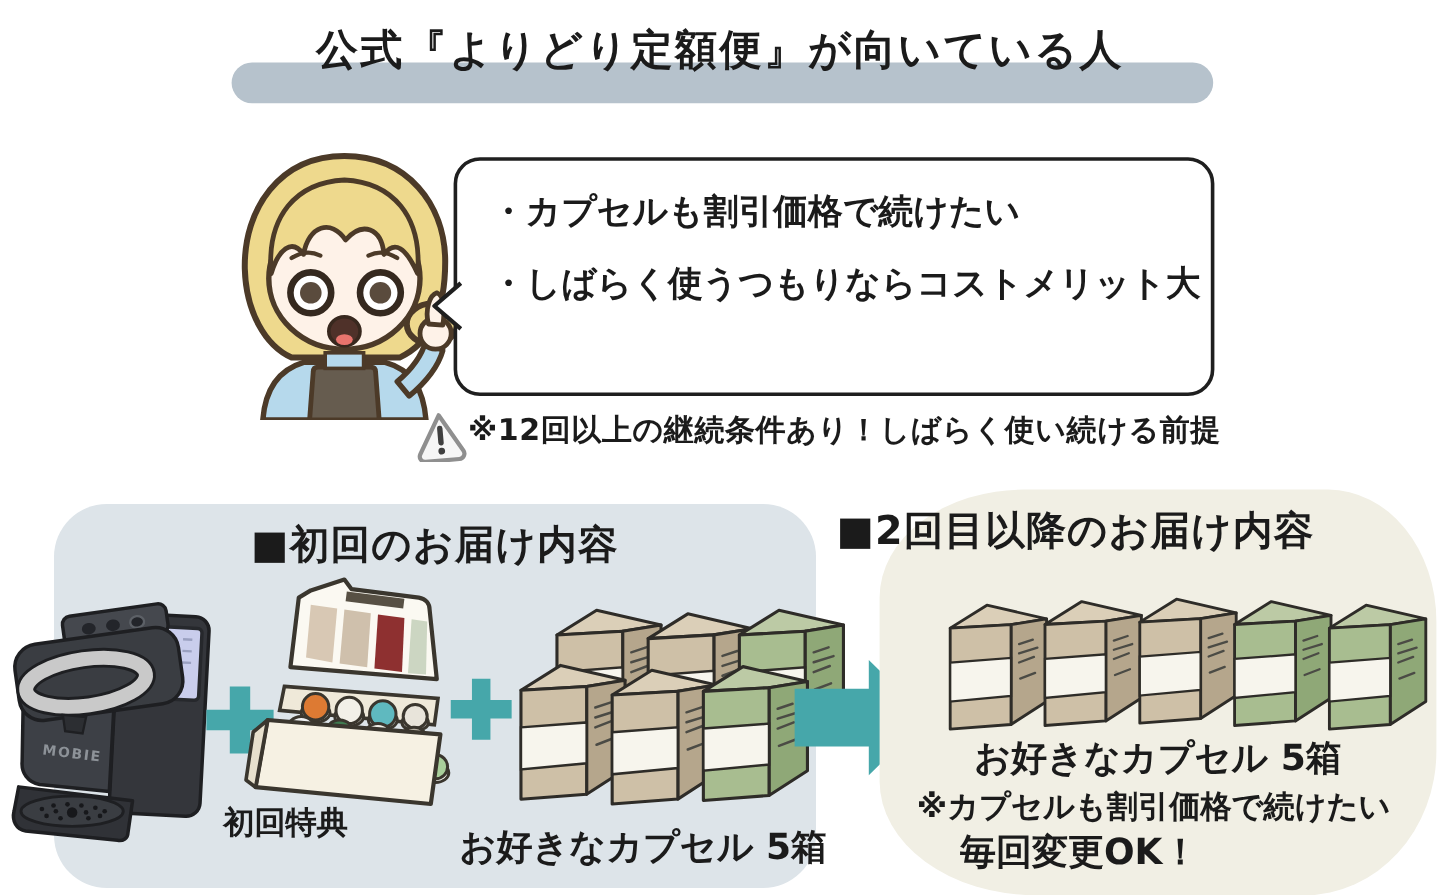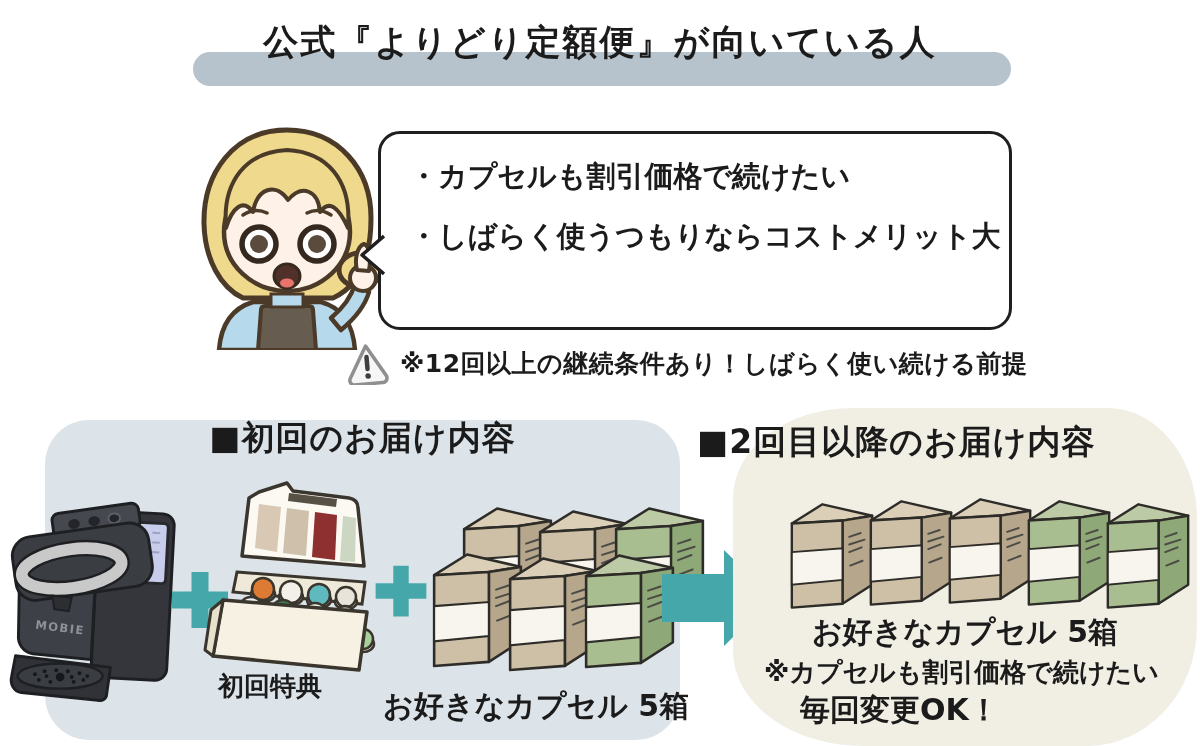--- a/index.html
+++ b/index.html
@@ -16,48 +16,48 @@
   
   .character{position:absolute;left:180px;top:118px;width:214px;height:232px;}
 
   
   .bubble{position:absolute;left:378px;top:131px;width:634px;height:199px;background:#fff;
     border:3.5px solid #1f1f1f;border-radius:22px;padding:12px 10px 0 28px;}
   .bubble-line{font-size:29px;font-weight:700;line-height:60px;white-space:nowrap;}
   .bubble-tail{position:absolute;left:-23px;top:100px;width:27px;height:42px;}
 
   
-  .caution{position:absolute;left:344px;top:342px;display:flex;align-items:center;gap:10px;}
+  .caution{position:absolute;left:344px;top:342px;display:flex;align-items:flex-start;}
   .caution-icon{width:46px;height:43px;flex:0 0 auto;}
   .caution-text{font-size:25px;font-weight:700;white-space:nowrap;letter-spacing:0.5px;}
 
   
   .panel-first{position:absolute;left:45px;top:420px;width:635px;height:320px;border-radius:44px;}
   .panel-second{position:absolute;left:733px;top:408px;width:464px;height:338px;
     border-radius:120px 90px 110px 130px / 90px 110px 120px 95px;}
   .panel-heading{position:absolute;font-size:33px;font-weight:800;letter-spacing:1px;white-space:nowrap;}
-  .heading-first{left:45px;top:416px;width:635px;text-align:center;}
+  .heading-first{left:45px;top:432px;width:635px;text-align:center;}
   .heading-second{left:697px;top:420px;width:464px;text-align:left;}
 
   
   .machine{position:absolute;left:2px;top:466px;width:184px;height:240px;}
   .assort-box{position:absolute;left:196px;top:476px;width:202px;height:210px;}
   .plus{position:absolute;width:64px;height:64px;}
   .plus-1{left:168px;top:568px;}
   .plus-2{left:372px;top:562px;width:58px;height:58px;}
   .arrow{position:absolute;left:662px;top:543px;width:113px;height:110px;}
 
   .boxes-cluster{position:absolute;}
   .boxes-first{left:430px;top:492px;width:270px;height:185px;}
   .boxes-second{left:788px;top:484px;width:406px;height:128px;}
   .box{position:absolute;}
   .box svg{display:block;width:100%;height:auto;}
 
   
-  .assort-label{position:absolute;left:186px;top:670px;font-size:26px;font-weight:700;line-height:33px;white-space:nowrap;margin-left:32px;}
+  .assort-label{position:absolute;left:186px;top:670px;font-size:26px;font-weight:700;line-height:33px;white-space:nowrap;}
   .capsule-label-first{position:absolute;left:383px;top:686px;font-size:30px;font-weight:700;white-space:nowrap;}
   .capsule-label-second{position:absolute;left:733px;top:612px;width:464px;text-align:center;
     font-size:30px;font-weight:700;white-space:nowrap;}
   .note-line1{position:absolute;left:764px;top:655px;font-size:26px;font-weight:700;white-space:nowrap;}
   .note-line2{position:absolute;left:800px;top:690px;font-size:30px;font-weight:700;white-space:nowrap;}
 </style>
 </head>
 <body>
 
 <div id="canvas">

